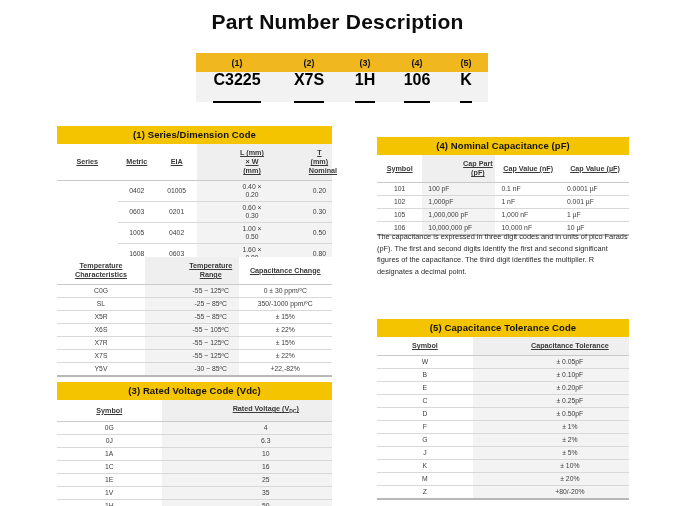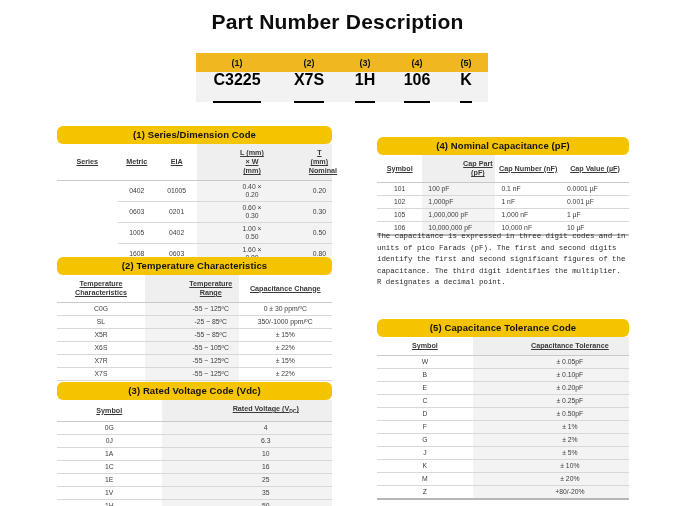--- a/index.html
+++ b/index.html
@@ -75,21 +75,20 @@
     position: absolute;
   }
   .tbl-head {
     background: #F5C400;
     color: #121212;
     font-size: 9.5px;
     font-weight: bold;
     text-align: center;
     padding: 3px 0 4px 0;
     letter-spacing: 0.1px;
-    border-radius: 6px;
   }
   table.data {
     border-collapse: collapse;
     width: 100%;
     table-layout: fixed;
   }
   table.data th {
     font-size: 7.2px;
     font-weight: bold;
     color: #3a3a3a;
@@ -135,21 +134,20 @@
   
   #cap-note {
     position: absolute;
     left: 377px;
     top: 231px;
     width: 252px;
     font-size: 7.4px;
     line-height: 11.5px;
     color: #2b2b2b;
     text-align: left;
-    font-family: Liberation Mono, monospace;
   }
 </style>
 </head>
 <body>
 
 <div id="page-title">Part Number Description</div>
 
 <div id="partnumber-block">
   <div id="pn-index-row">
     <div class="pn-cell pn-c1">(1)</div>
@@ -240,21 +238,20 @@
           <td>5750</td>
           <td>2220</td>
           <td class="shade">5.70 x 5.00</td>
           <td class="shade">2.80</td>
         </tr>
       </tbody>
   </table>
 </div>
 
 <div class="tbl-block" id="block-temp">
-  <div class="tbl-head">(2) Temperature Characteristics</div>
   <table class="data">
     <colgroup>
         <col style="width:32%">
         <col style="width:34%">
         <col style="width:34%">
       </colgroup>
     <thead>
       <tr>
         <th>Temperature Characteristics</th>
         <th class="shade">Temperature Range</th>
@@ -353,21 +350,21 @@
     <colgroup>
         <col style="width:18%">
         <col style="width:29%">
         <col style="width:26%">
         <col style="width:27%">
       </colgroup>
     <thead>
       <tr>
         <th>Symbol</th>
         <th class="shade">Cap Part (pF)</th>
-        <th>Cap Number (nF)</th>
+        <th>Cap Value (nF)</th>
         <th>Cap Value (µF)</th>
       </tr>
     </thead>
     <tbody id="cap-body">
         <tr>
           <td>101</td>
           <td class="shade" style="text-align: left; padding-left: 6px;">100 pF</td>
           <td style="text-align: left; padding-left: 6px;">0.1 nF</td>
           <td style="text-align: left; padding-left: 6px;">0.0001 µF</td>
         </tr>

